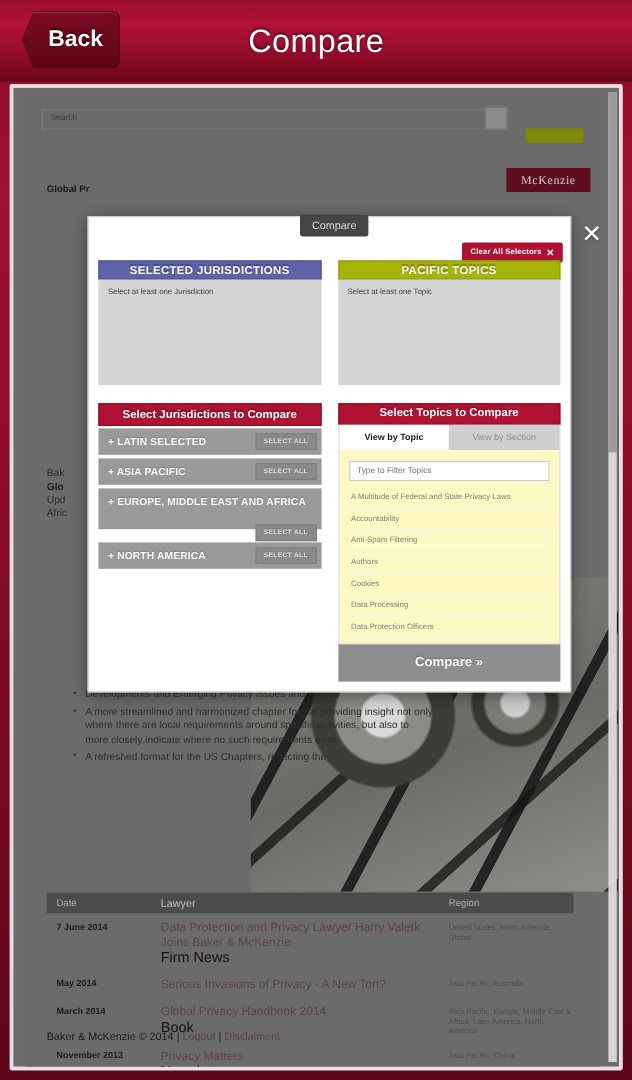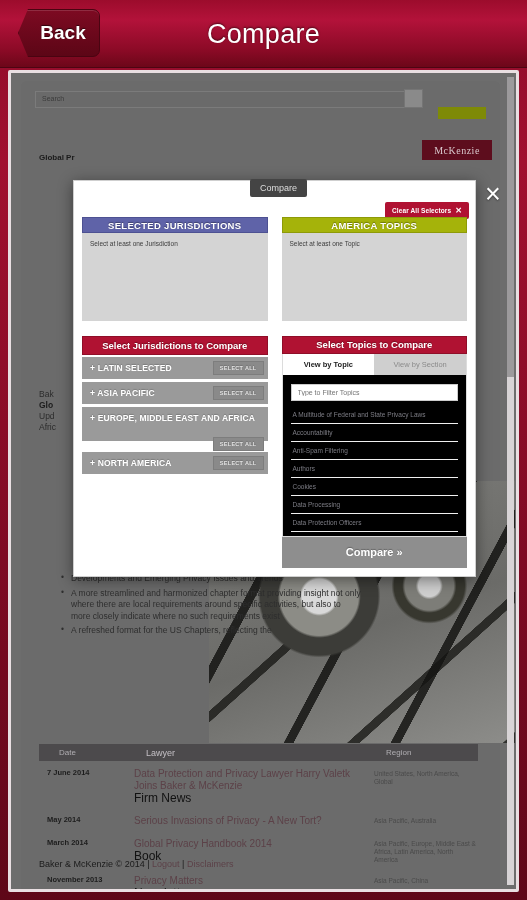--- a/index.html
+++ b/index.html
@@ -135,21 +135,21 @@
   }
   .bullets li { margin-bottom: 3px; list-style: none; position: relative; padding-left: 10px; }
   .bullets li:before { content: "•"; position: absolute; left: 0; top: -1px; color: #2e2e2e; }
 
   
   #news-table {
     position: absolute; left: 18px; top: 663px; right: 22px;
   }
   .thead {
     display: flex; background: #4c4a4c; height: 17px; align-items: center;
-    color: #b0aeb2; font-size: 8px; padding-left: 12px;
+    color: #b0aeb2; font-size: 8px;
   }
   .thead .c1 { width: 95px; padding-left: 8px; }
   .thead .c2 { width: 240px; color: #c3bfc4; font-size: 9px; }
   .thead .c3 { flex: 1; }
   .trow { display: flex; padding: 7px 0 4px; }
   .trow .c1 { width: 95px; padding-left: 8px; font-size: 7.5px; font-weight: bold; color: #1d1d1d; }
   .trow .c2 { width: 240px; font-size: 10px; color: #5c4148; line-height: 12px; }
   .trow .c2 .sub { color: #111; font-size: 12px; }
   .trow .c3 { flex: 1; font-size: 6.5px; color: #4a4a4a; line-height: 8px; padding-top: 2px; }
 
@@ -252,21 +252,21 @@
     flex: 1; background: #eeeeee; display: flex; flex-direction: column;
     border: 1px solid #dcdcdc; border-top: 0;
   }
   .topic-tabs { display: flex; height: 21px; }
   .topic-tab {
     flex: 1; display: flex; align-items: center; justify-content: center;
     font-size: 7.5px; cursor: pointer;
   }
   .topic-tab.active { background: #fff; color: #1c1c1c; font-weight: bold; }
   .topic-tab.inactive { background: #cfcfcf; color: #8b8b8b; }
-  .topic-inner { flex: 1; background: #000000; padding: 6px 8px 4px; overflow: hidden; }
+  .topic-inner { flex: 1; background: #fef9c3; padding: 6px 8px 4px; overflow: hidden; }
   .filter-input {
     width: 100%; height: 17px;
     border: 1px solid #cccccc; background: #fff;
     font-size: 7px; color: #555;
     padding: 0 6px;
     font-family: "Liberation Sans", sans-serif;
   }
   .topic-list { margin-top: 5px; }
   .topic-item {
     font-size: 6.5px; color: #7d7d85;
@@ -388,21 +388,21 @@
         <span>Clear All Selectors</span>
         <span class="x">✕</span>
       </div>
 
       <div class="sel-panels">
         <div class="sel-panel">
           <div class="sel-head jur">SELECTED JURISDICTIONS</div>
           <div class="sel-body">Select at least one Jurisdiction</div>
         </div>
         <div class="sel-panel">
-          <div class="sel-head top">AMERICA TOPICS</div>
+          <div class="sel-head top">PACIFIC TOPICS</div>
           <div class="sel-body">Select at least one Topic</div>
         </div>
       </div>
 
       <div class="pick-panels">
 
         <div class="pick-col">
           <div class="pick-head">Select Jurisdictions to Compare</div>
           <div class="region-list">
 

